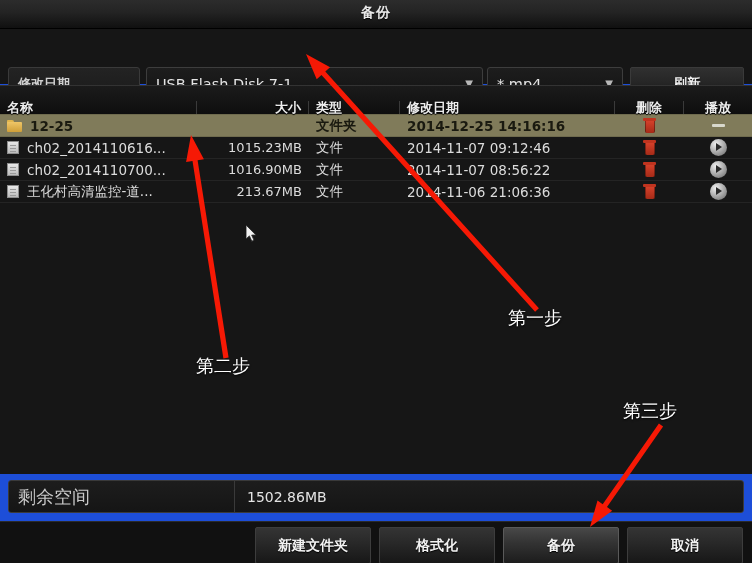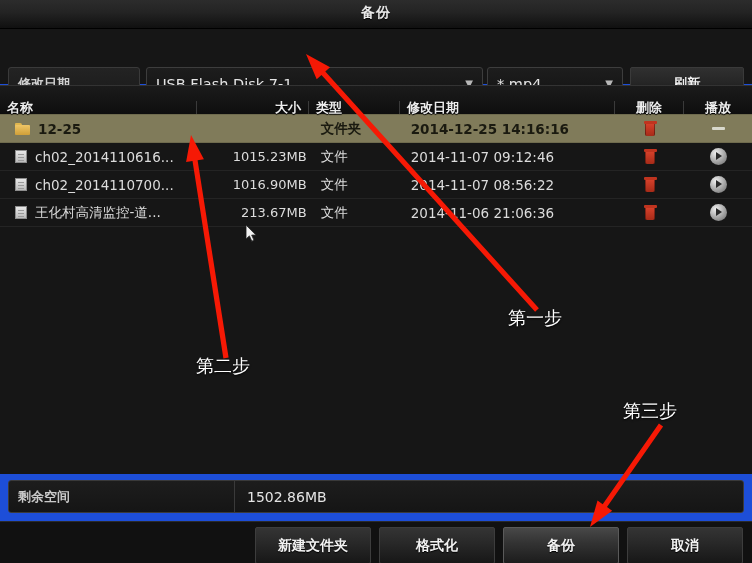--- a/index.html
+++ b/index.html
@@ -146,25 +146,24 @@
   .col-name  { width: 197px; }
   .col-size  { width: 112px; justify-content: flex-end; }
   .col-type  { width: 91px; }
   .col-date  { width: 215px; }
   .col-del   { width: 69px; justify-content: center; }
   .col-play  { width: 68px; justify-content: center; border-right: none !important; }
 
   .rows { }
   .row {
     display: flex;
-    height: 28px;
+    height: 22px;
     border-bottom: 1px solid #242424;
     box-sizing: border-box;
     cursor: pointer;
-    padding-left: 8px;
   }
   .row.selected {
     background: #807b5a;
     border-bottom: 1px solid #6f6b4e;
   }
   .row .cell {
     display: flex;
     align-items: center;
     box-sizing: border-box;
     padding: 0 7px;
@@ -266,22 +265,22 @@
     border-radius: 3px;
     background: linear-gradient(to bottom, #1d1d1d, #151515);
     display: flex;
     align-items: center;
   }
   .statusbar .sb-label {
     width: 226px;
     padding-left: 9px;
     box-sizing: border-box;
     color: #c9c9c9;
-    font-size: 13px;
-    font-weight: bold;
+    font-size: 18px;
+    font-weight: normal;
     border-right: 1px solid #3a3a3a;
     height: 100%;
     display: flex;
     align-items: center;
   }
   .statusbar .sb-value {
     padding-left: 12px;
     color: #e4e4e4;
     font-size: 14px;
   }

